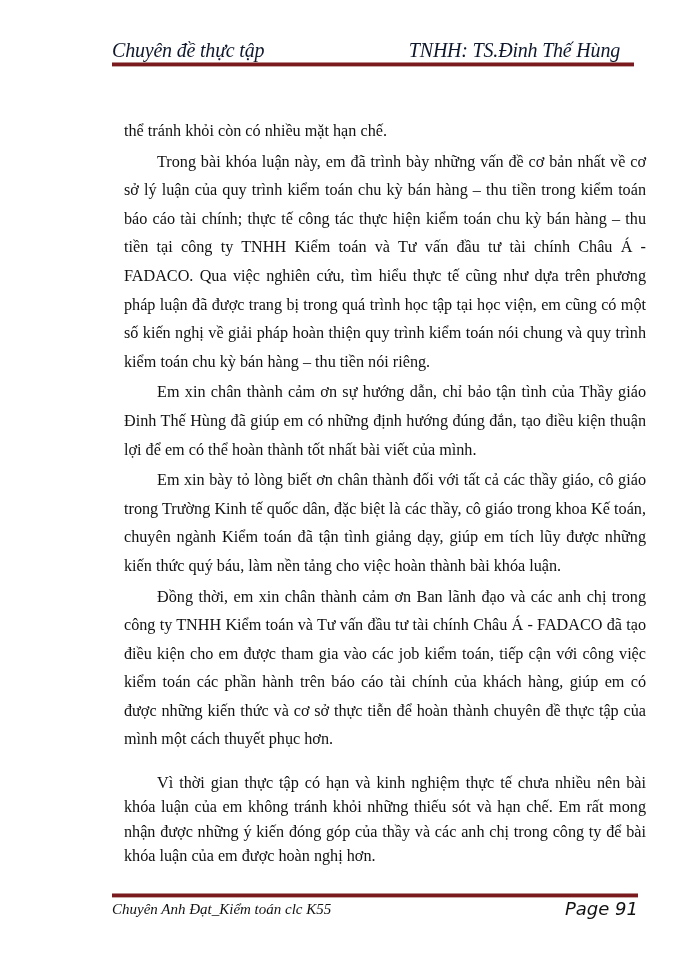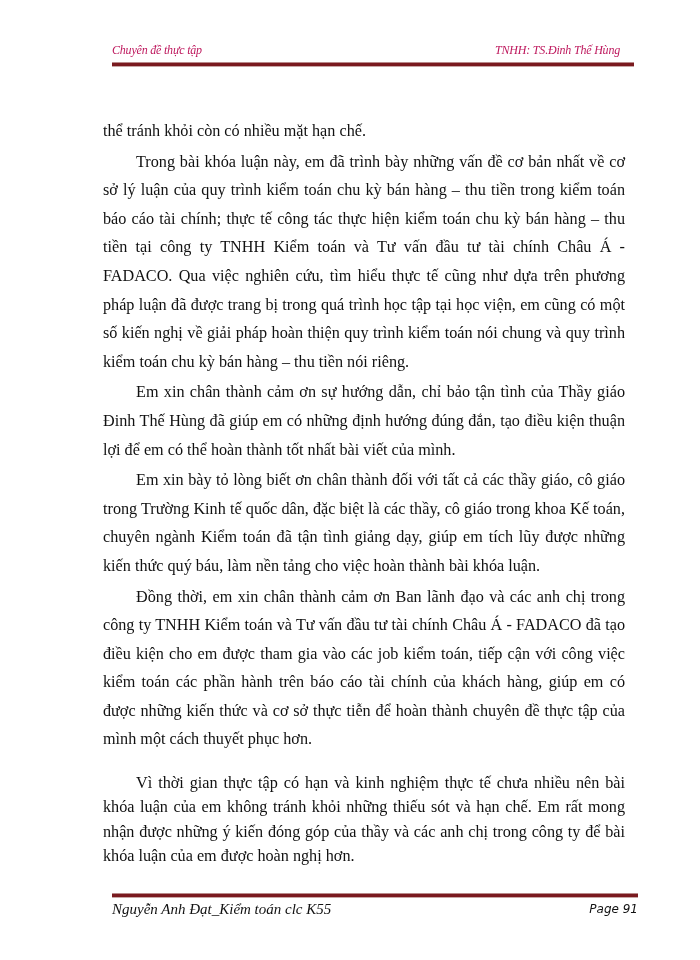--- a/index.html
+++ b/index.html
@@ -25,24 +25,24 @@
     position: absolute;
     left: 112px;
     top: 40px;
     width: 522px;
     height: 22px;
   }
   .header-text {
     position: absolute;
     top: 0;
     font-style: italic;
-    font-size: 12px;
+    font-size: 20px;
     line-height: 20px;
     letter-spacing: -0.2px;
-    color: #be185d;
+    color: #0f172a;
     font-family: "Liberation Serif", "DejaVu Serif", serif;
   }
   .header-left { left: 0; }
   .header-right { right: 14px; }
   .rule {
     position: absolute;
     height: 4px;
     background: #7a1a1f;
     border-bottom: 1px solid #c9a7a6;
   }
@@ -72,24 +72,24 @@
   }
   .footer-text {
     position: absolute;
     top: 0;
     font-style: italic;
     font-size: 15px;
     line-height: 20px;
     color: #111;
   }
   .footer-left { left: 0; }
-  .footer-right { right: 0; font-family: "DejaVu Sans", sans-serif; font-size: 12px; }
+  .footer-right { right: 0; font-family: "DejaVu Sans", sans-serif; font-size: 18px; }
   .body {
     position: absolute;
-    left: 103px;
+    left: 124px;
     top: 117px;
     width: 522px;
     font-size: 16.2px;
     line-height: 28.6px;
     text-align: justify;
   }
   .body p {
     margin: 0;
     padding: 0;
     text-indent: 33px;
@@ -118,17 +118,17 @@
     <p class="cont">thể tránh khỏi còn có nhiều mặt hạn chế.</p>
     <p>Trong bài khóa luận này, em đã trình bày những vấn đề cơ bản nhất về cơ sở lý luận của quy trình kiểm toán chu kỳ bán hàng – thu tiền trong kiểm toán báo cáo tài chính; thực tế công tác thực hiện kiểm toán chu kỳ bán hàng – thu tiền tại công ty TNHH Kiểm toán và Tư vấn đầu tư tài chính Châu Á - FADACO. Qua việc nghiên cứu, tìm hiểu thực tế cũng như dựa trên phương pháp luận đã được trang bị trong quá trình học tập tại học viện, em cũng có một số kiến nghị về giải pháp hoàn thiện quy trình kiểm toán nói chung và quy trình kiểm toán chu kỳ bán hàng – thu tiền nói riêng.</p>
     <p>Em xin chân thành cảm ơn sự hướng dẫn, chỉ bảo tận tình của Thầy giáo Đinh Thế Hùng đã giúp em có những định hướng đúng đắn, tạo điều kiện thuận lợi để em có thể hoàn thành tốt nhất bài viết của mình.</p>
     <p>Em xin bày tỏ lòng biết ơn chân thành đối với tất cả các thầy giáo, cô giáo trong Trường Kinh tế quốc dân, đặc biệt là các thầy, cô giáo trong khoa Kế toán, chuyên ngành Kiểm toán đã tận tình giảng dạy, giúp em tích lũy được những kiến thức quý báu, làm nền tảng cho việc hoàn thành bài khóa luận.</p>
     <p>Đồng thời, em xin chân thành cảm ơn Ban lãnh đạo và các anh chị trong công ty TNHH Kiểm toán và Tư vấn đầu tư tài chính Châu Á - FADACO đã tạo điều kiện cho em được tham gia vào các job kiểm toán, tiếp cận với công việc kiểm toán các phần hành trên báo cáo tài chính của khách hàng, giúp em có được những kiến thức và cơ sở thực tiễn để hoàn thành chuyên đề thực tập của mình một cách thuyết phục hơn.</p>
     <p class="tight">Vì thời gian thực tập có hạn và kinh nghiệm thực tế chưa nhiều nên bài khóa luận của em không tránh khỏi những thiếu sót và hạn chế. Em rất mong nhận được những ý kiến đóng góp của thầy và các anh chị trong công ty để bài khóa luận của em được hoàn nghị hơn.</p>
   </div>
 
   <div class="rule footer-rule"></div>
   <div class="footer">
-    <span class="footer-text footer-left">Nguyễn  Anh  Đạt_Kiểm toán clc K55</span>
+    <span class="footer-text footer-left">Chuyên  Anh  Đạt_Kiểm toán clc K55</span>
     <span class="footer-text footer-right">Page 91</span>
   </div>
 
 </div>
 
 </body></html>

